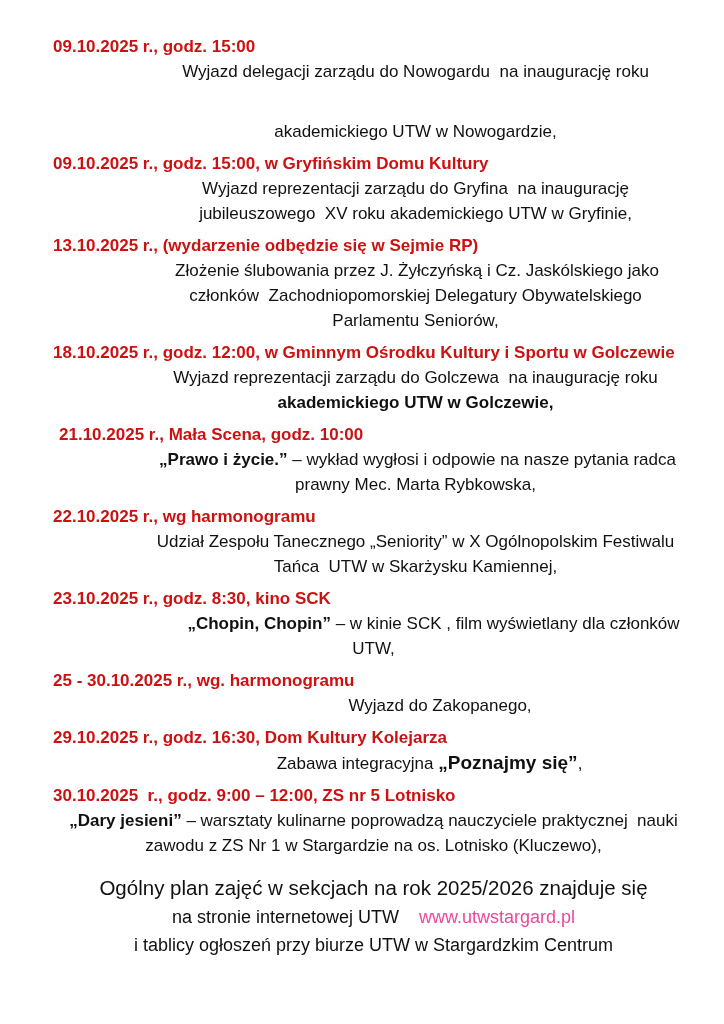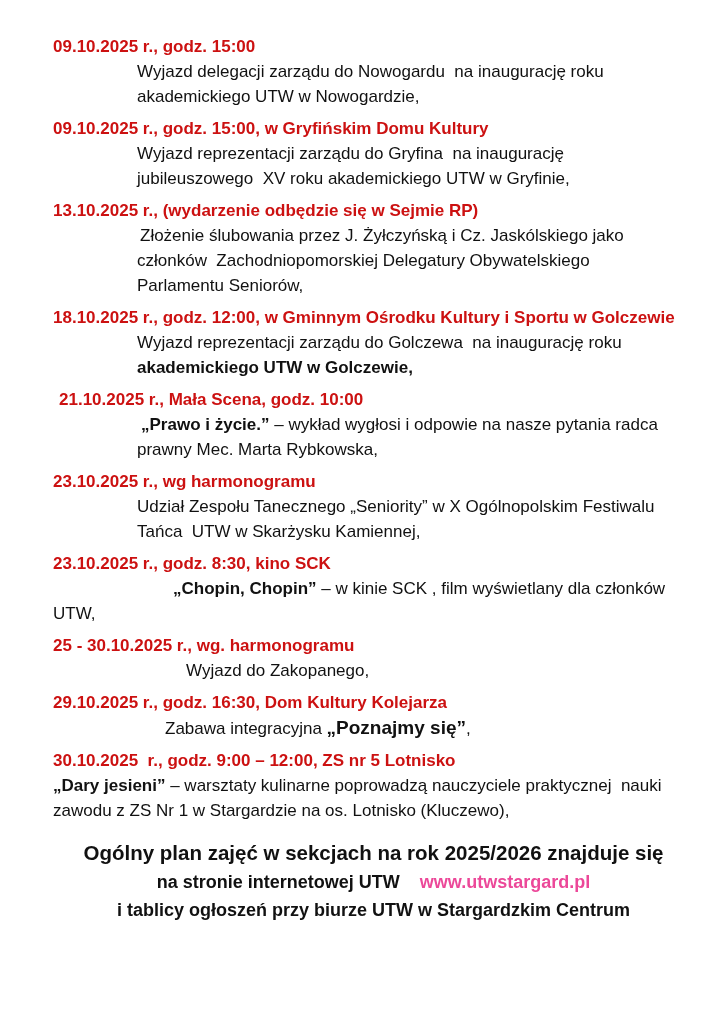--- a/index.html
+++ b/index.html
@@ -15,43 +15,43 @@
     line-height: 25px;
     color: #111111;
     overflow: hidden;
   }
   .event { margin-bottom: 7px; }
   .event-date {
     font-weight: bold;
     color: #CC1111;
     white-space: pre-wrap;
   }
-  .event-line { white-space: pre-wrap; }
+  .event-line { white-space: pre-wrap; text-align: center; }
   .b { font-weight: bold; }
   .lg { font-size: 19px; }
   .footer {
     margin-top: 14px;
     text-align: center;
-    font-weight: bold;
+    font-weight: normal;
     font-size: 18px;
     line-height: 28px;
     white-space: pre-wrap;
   }
   .footer .xl { font-size: 20.5px; line-height: 31px; }
   .link { color: #ec4899; cursor: pointer; text-decoration: none; }
 </style>
 </head>
 <body>
 
 <div class="page">
   <div id="events">
       <div class="event">
         <div class="event-date">09.10.2025 r., godz. 15:00</div>
         <div class="event-line" style="padding-left: 84px;"><span>Wyjazd delegacji zarządu do Nowogardu  na inaugurację roku</span></div>
-        <div class="event-line" style="padding-left: 84px;"><span>akademickiego UTW w Nowogardzie,</span></div>
+        <div class="event-line" style="padding-left: 84px; margin-top: 35px;"><span>akademickiego UTW w Nowogardzie,</span></div>
       </div>
       <div class="event">
         <div class="event-date">09.10.2025 r., godz. 15:00, w Gryfińskim Domu Kultury</div>
         <div class="event-line" style="padding-left: 84px;"><span>Wyjazd reprezentacji zarządu do Gryfina  na inaugurację</span></div>
         <div class="event-line" style="padding-left: 84px;"><span>jubileuszowego  XV roku akademickiego UTW w Gryfinie,</span></div>
       </div>
       <div class="event">
         <div class="event-date">13.10.2025 r., (wydarzenie odbędzie się w Sejmie RP)</div>
         <div class="event-line" style="padding-left: 87px;"><span>Złożenie ślubowania przez J. Żyłczyńską i Cz. Jaskólskiego jako</span></div>
         <div class="event-line" style="padding-left: 84px;"><span>członków  Zachodniopomorskiej Delegatury Obywatelskiego</span></div>
@@ -61,21 +61,21 @@
         <div class="event-date">18.10.2025 r., godz. 12:00, w Gminnym Ośrodku Kultury i Sportu w Golczewie</div>
         <div class="event-line" style="padding-left: 84px;"><span>Wyjazd reprezentacji zarządu do Golczewa  na inaugurację roku</span></div>
         <div class="event-line" style="padding-left: 84px; font-weight: bold;"><span>akademickiego UTW w Golczewie,</span></div>
       </div>
       <div class="event">
         <div class="event-date" style="padding-left: 6px;">21.10.2025 r., Mała Scena, godz. 10:00</div>
         <div class="event-line" style="padding-left: 88px;"><span class="b ">„Prawo i życie.”</span><span> – wykład wygłosi i odpowie na nasze pytania radca</span></div>
         <div class="event-line" style="padding-left: 84px;"><span>prawny Mec. Marta Rybkowska,</span></div>
       </div>
       <div class="event">
-        <div class="event-date">23.10.2025 r., wg harmonogramu</div>
+        <div class="event-date">22.10.2025 r., wg harmonogramu</div>
         <div class="event-line" style="padding-left: 84px;"><span>Udział Zespołu Tanecznego „Seniority” w X Ogólnopolskim Festiwalu</span></div>
         <div class="event-line" style="padding-left: 84px;"><span>Tańca  UTW w Skarżysku Kamiennej,</span></div>
       </div>
       <div class="event">
         <div class="event-date">23.10.2025 r., godz. 8:30, kino SCK</div>
         <div class="event-line" style="padding-left: 120px;"><span class="b ">„Chopin, Chopin”</span><span> – w kinie SCK , film wyświetlany dla członków</span></div>
         <div class="event-line"><span>UTW,</span></div>
       </div>
       <div class="event">
         <div class="event-date">25 - 30.10.2025 r., wg. harmonogramu</div>

